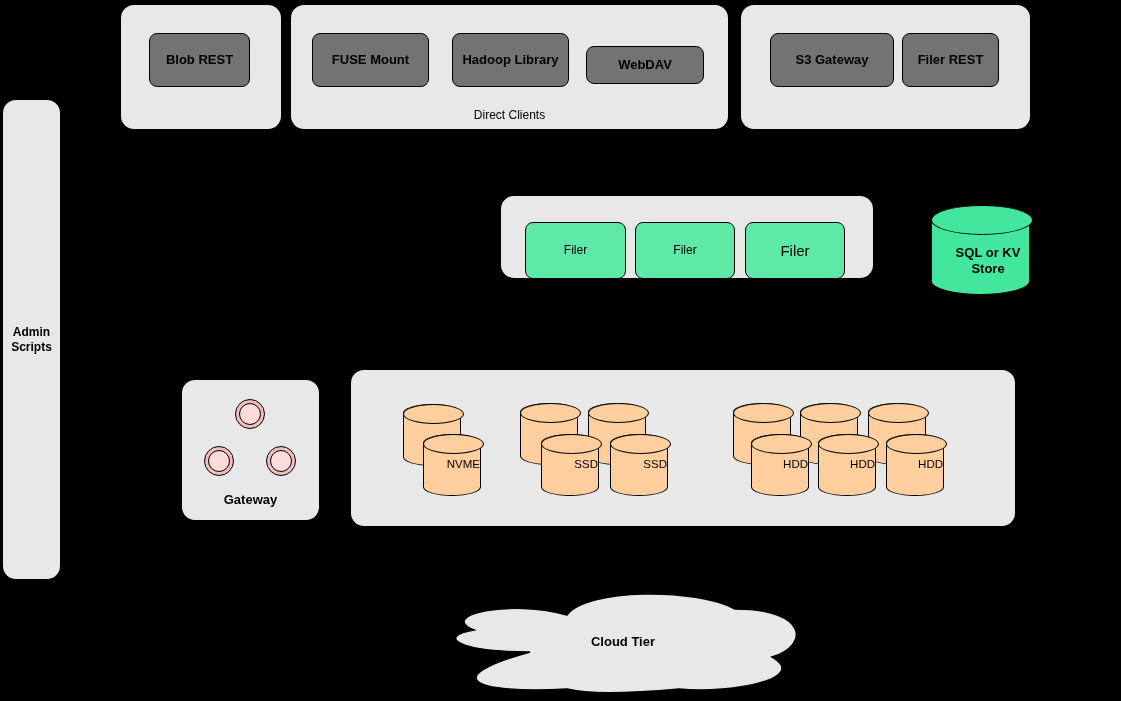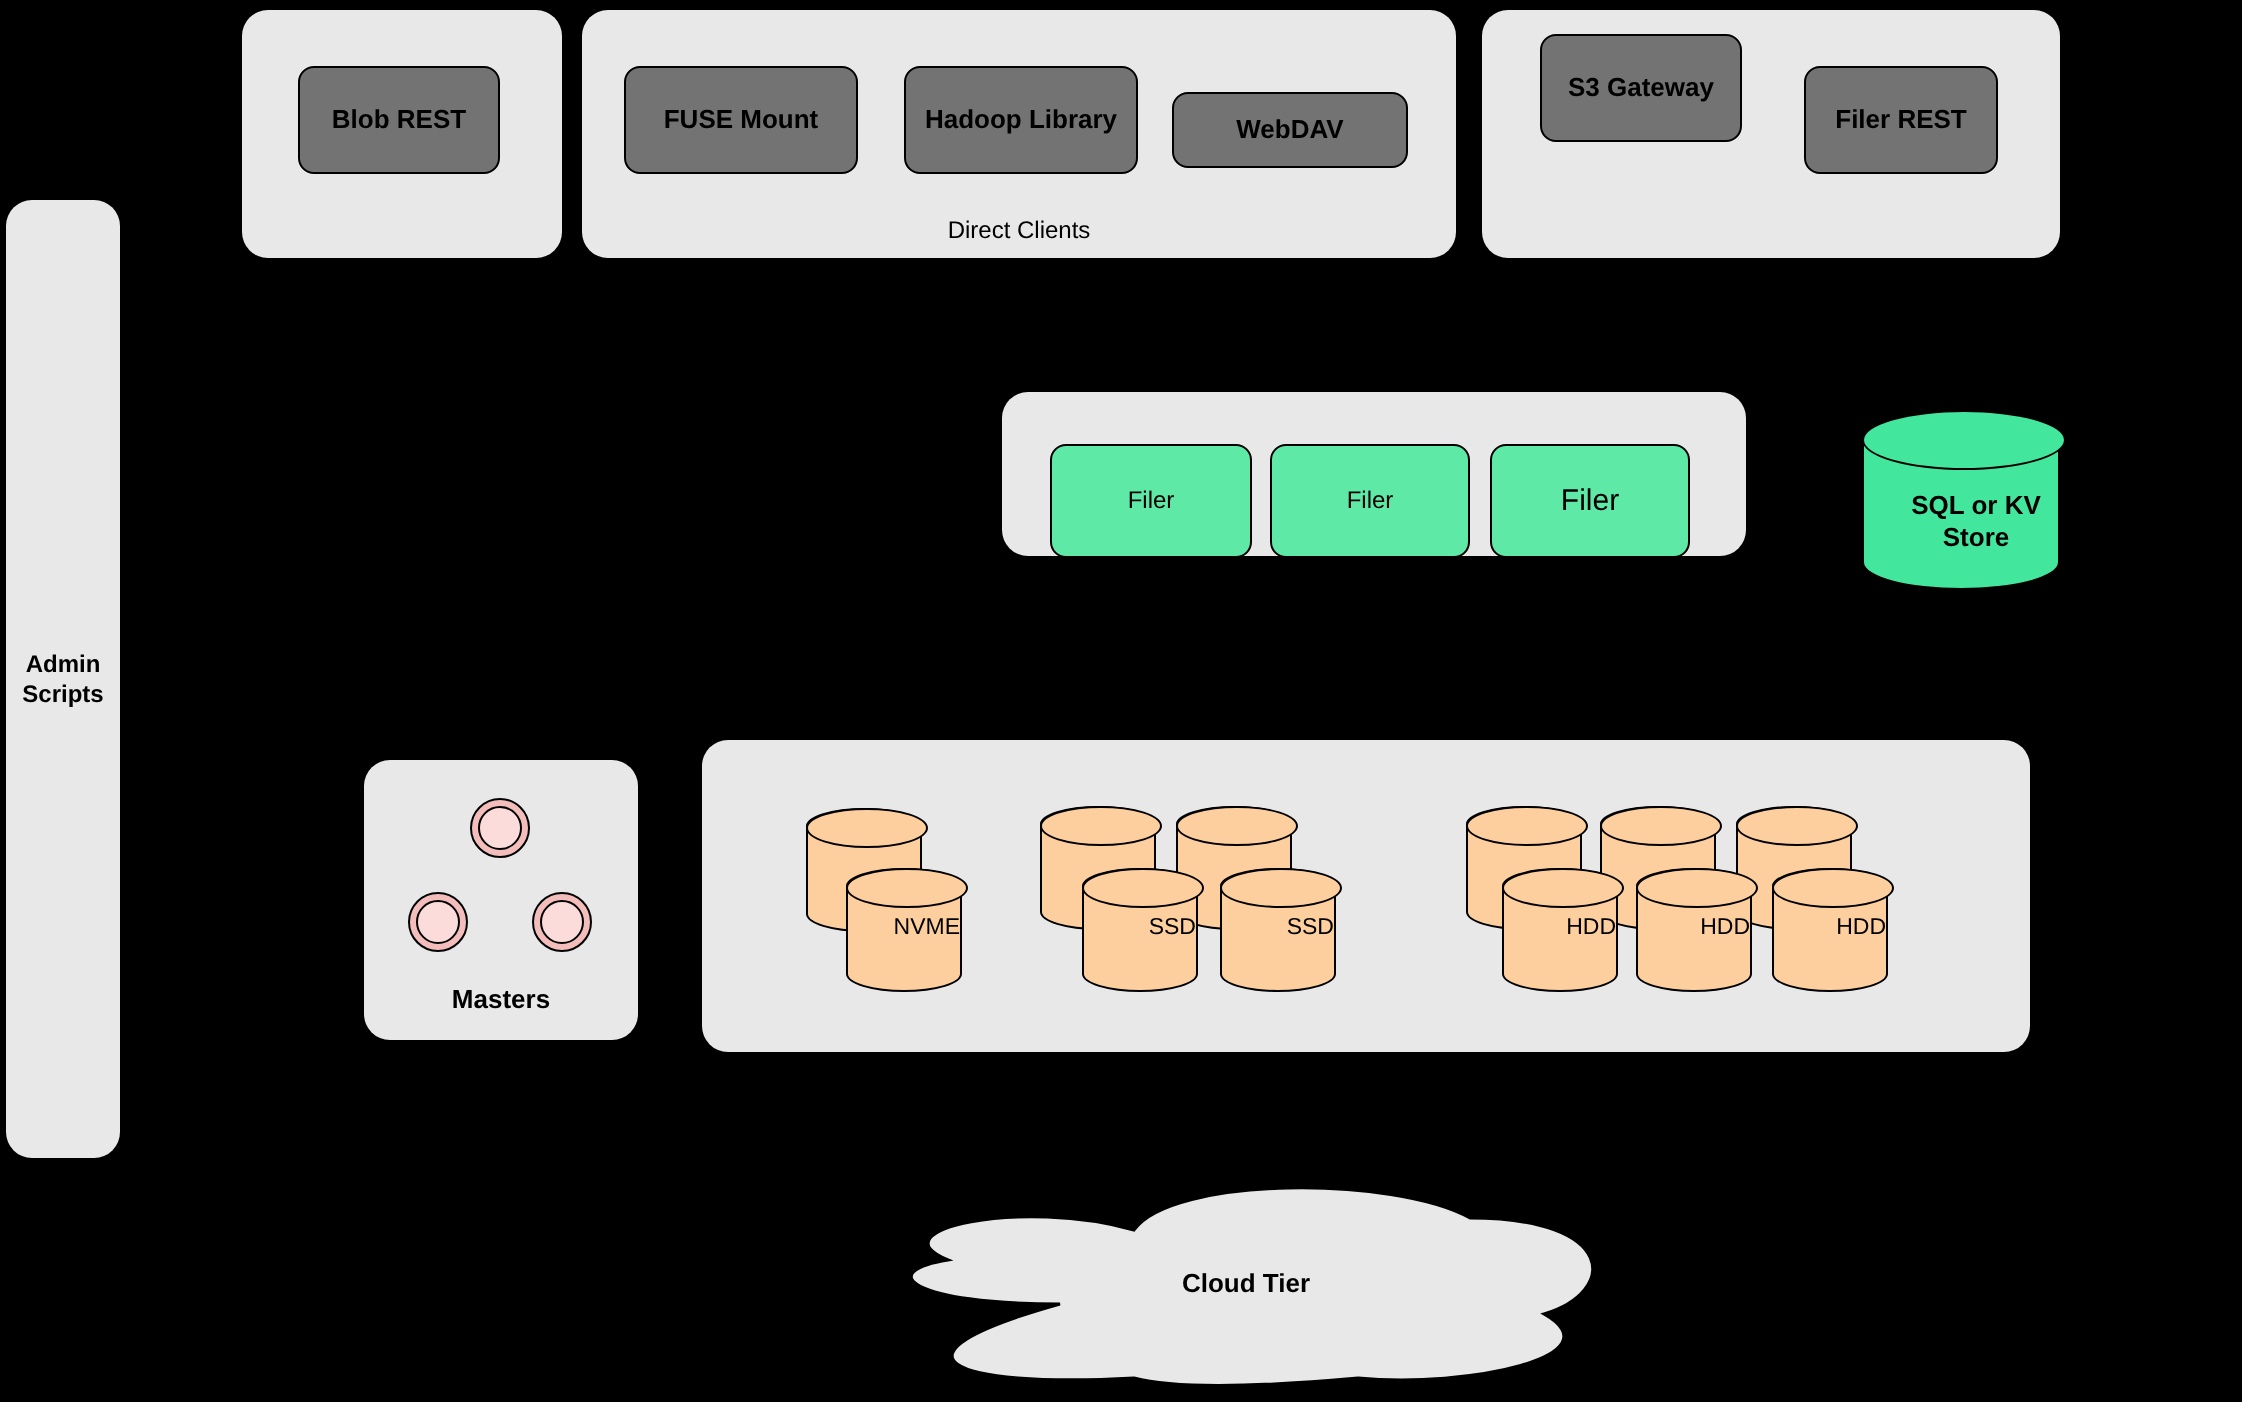--- a/index.html
+++ b/index.html
@@ -131,39 +131,39 @@
   </div>
 
   <div class="panel" style="left:291px;top:5px;width:437px;height:124px">
     <div class="node orange" style="left:21px;top:28px;width:117px;height:54px">FUSE Mount</div>
     <div class="node orange" style="left:161px;top:28px;width:117px;height:54px">Hadoop Library</div>
     <div class="node orange bold" style="left:295px;top:41px;width:118px;height:38px">WebDAV</div>
     <div class="panel-label" style="bottom:7px">Direct Clients</div>
   </div>
 
   <div class="panel" style="left:741px;top:5px;width:289px;height:124px">
-    <div class="node orange" style="left:29px;top:12px;width:101px;height:54px">S3 Gateway</div>
+    <div class="node orange" style="left:29px;top:28px;width:124px;height:54px">S3 Gateway</div>
     <div class="node orange" style="left:161px;top:28px;width:97px;height:54px">Filer REST</div>
   </div>
 
   <div class="panel" style="left:501px;top:196px;width:372px;height:82px">
     <div class="node green" style="left:24px;top:26px;width:101px;height:57px;font-size:12px">Filer</div>
     <div class="node green" style="left:134px;top:26px;width:100px;height:57px;font-size:12px">Filer</div>
     <div class="node green" style="left:244px;top:26px;width:100px;height:57px;font-size:15px">Filer</div>
   </div>
 
   <div class="cyl cyl-lg" style="left:931px;top:205px">
     <span class="cyl-label">SQL or KV Store</span>
   </div>
 
   <div class="panel" style="left:182px;top:380px;width:137px;height:140px">
     <div class="mcircle" style="left:53px;top:19px"></div>
     <div class="mcircle" style="left:22px;top:66px"></div>
     <div class="mcircle" style="left:84px;top:66px"></div>
-    <div class="panel-label bold" style="bottom:13px;font-size:13px">Masters</div>
+    <div class="panel-label bold" style="bottom:13px;font-size:13px">Gateway</div>
   </div>
 
   <div class="panel" style="left:351px;top:370px;width:664px;height:156px">
 
     <div class="cyl cyl-sm" style="left:52px;top:34px"></div>
     <div class="cyl cyl-sm" style="left:72px;top:64px">
       <span class="cyl-label">NVME</span>
     </div>
 
     <div class="cyl cyl-sm" style="left:169px;top:33px"></div>

